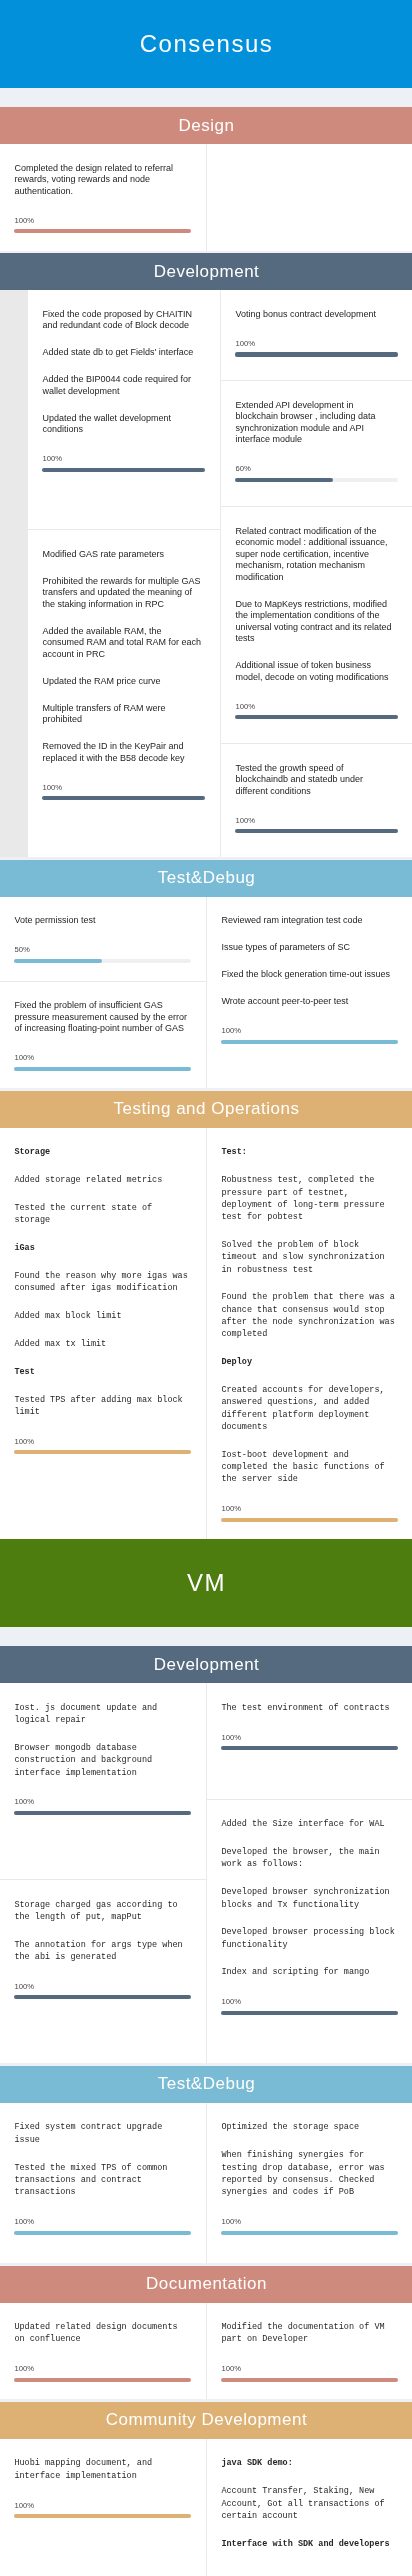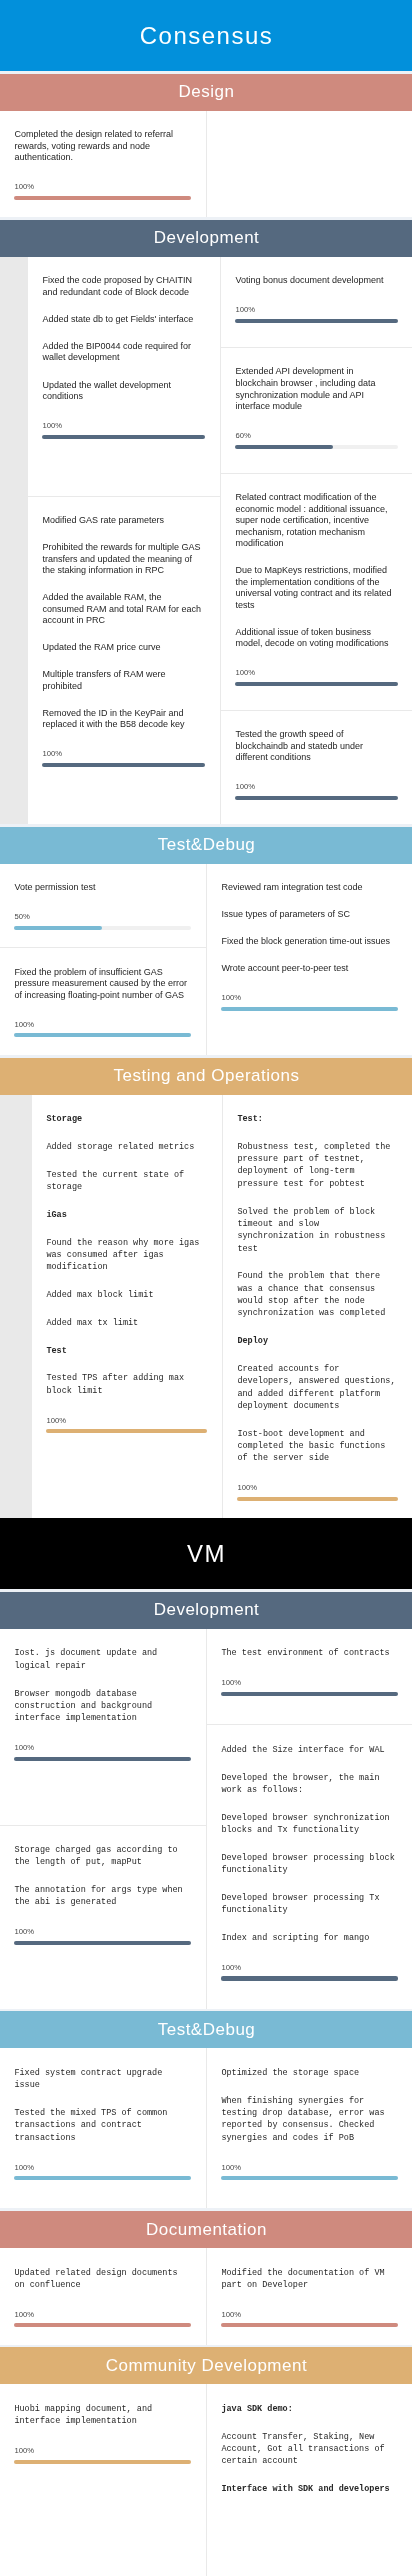--- a/index.html
+++ b/index.html
@@ -1,18 +1,18 @@
 <!DOCTYPE html>
 <html style="font-size:8.2px"><head>
 <meta charset="utf-8">
 <style>
   html,body{margin:0;padding:0;background:#edf1f6;}
   #app{width:413px;margin:0;background:#edf1f6;font-family:"Liberation Sans","DejaVu Sans",sans-serif;}
-  .main-header{height:71px;display:flex;align-items:center;justify-content:center;
-    color:#ffffff;font-size:24px;font-weight:500;letter-spacing:1.5px;margin-bottom:2px;}
+  .main-header{height:88px;display:flex;align-items:center;justify-content:center;
+    color:#ffffff;font-size:24px;font-weight:500;letter-spacing:1.5px;margin-bottom:19px;}
   .band{height:37px;display:flex;align-items:center;justify-content:center;
     color:#ffffff;font-size:17px;font-weight:400;letter-spacing:0.5px;margin-top:2.6px;}
   .row{display:grid;grid-template-columns:1fr 1fr;column-gap:1px;background:#e9e9e9;}
   .col{display:flex;flex-direction:column;row-gap:1px;background:#e9e9e9;}
   .card{background:#ffffff;display:flex;flex-direction:column;flex:1 1 auto;
     padding:18.5px 15.5px 17.5px 14.4px;}
   .item{font-size:9px;line-height:1.28;color:#1e1e1e;}
   .item + .item{margin-top:15.5px;}
   .item.bold{font-weight:bold;}
   .row.mono .item{font-family:"Liberation Mono","DejaVu Sans Mono",monospace;
@@ -77,21 +77,21 @@
             <div class="progress">
               <div class="plabel">100%</div>
               <div class="track" style="background: rgb(240, 240, 240);">
                 <div class="fill" style="width: 100%; background: rgb(85, 105, 127);"></div>
               </div>
             </div>
           </div>
         </div>
         <div class="col">
           <div class="card">
-            <div class="item">Voting bonus document development</div>
+            <div class="item">Voting bonus contract development</div>
             <div class="progress">
               <div class="plabel">100%</div>
               <div class="track" style="background: rgb(240, 240, 240);">
                 <div class="fill" style="width: 100%; background: rgb(85, 105, 127);"></div>
               </div>
             </div>
           </div>
           <div class="card">
             <div class="item">Extended API development in blockchain browser , including data synchronization module and API interface module</div>
             <div class="progress">
@@ -158,21 +158,21 @@
               <div class="track" style="background: rgb(240, 240, 240);">
                 <div class="fill" style="width: 100%; background: rgb(121, 186, 212);"></div>
               </div>
             </div>
           </div>
         </div>
       </div>
       <div class="band" style="background: rgb(221, 176, 115);">
         <span>Testing and Operations</span>
       </div>
-      <div class="row mono" style="min-height: 386px; padding-left: 32px;">
+      <div class="row mono" style="min-height: 386px;">
         <div class="col">
           <div class="card">
             <div class="item bold">Storage</div>
             <div class="item">Added storage related metrics</div>
             <div class="item">Tested the current state of storage</div>
             <div class="item bold">iGas</div>
             <div class="item">Found the reason why more igas was consumed after igas modification</div>
             <div class="item">Added max block limit</div>
             <div class="item">Added max tx limit</div>
             <div class="item bold">Test</div>
@@ -196,21 +196,21 @@
             <div class="item">Iost-boot development and completed the basic functions of the server side</div>
             <div class="progress">
               <div class="plabel">100%</div>
               <div class="track" style="background: rgb(240, 240, 240);">
                 <div class="fill" style="width: 100%; background: rgb(221, 176, 115);"></div>
               </div>
             </div>
           </div>
         </div>
       </div>
-      <div class="main-header" style="background: #000000;">
+      <div class="main-header" style="background: #4d7c0f;">
         <span>VM</span>
       </div>
       <div class="band" style="background: rgb(85, 105, 127);">
         <span>Development</span>
       </div>
       <div class="row mono" style="min-height: 380px;">
         <div class="col">
           <div class="card">
             <div class="item">Iost. js document update and logical repair</div>
             <div class="item">Browser mongodb database construction and background interface implementation</div>
@@ -240,21 +240,20 @@
               <div class="track" style="background: rgb(240, 240, 240);">
                 <div class="fill" style="width: 100%; background: rgb(85, 105, 127);"></div>
               </div>
             </div>
           </div>
           <div class="card">
             <div class="item">Added the Size interface for WAL</div>
             <div class="item">Developed the browser, the main work as follows:</div>
             <div class="item">Developed browser synchronization blocks and Tx functionality</div>
             <div class="item">Developed browser processing block functionality</div>
-            <div class="item">Developed browser processing Tx functionality</div>
             <div class="item">Index and scripting for mango</div>
             <div class="progress">
               <div class="plabel">100%</div>
               <div class="track" style="background: rgb(240, 240, 240);">
                 <div class="fill" style="width: 100%; background: rgb(85, 105, 127);"></div>
               </div>
             </div>
           </div>
         </div>
       </div>

